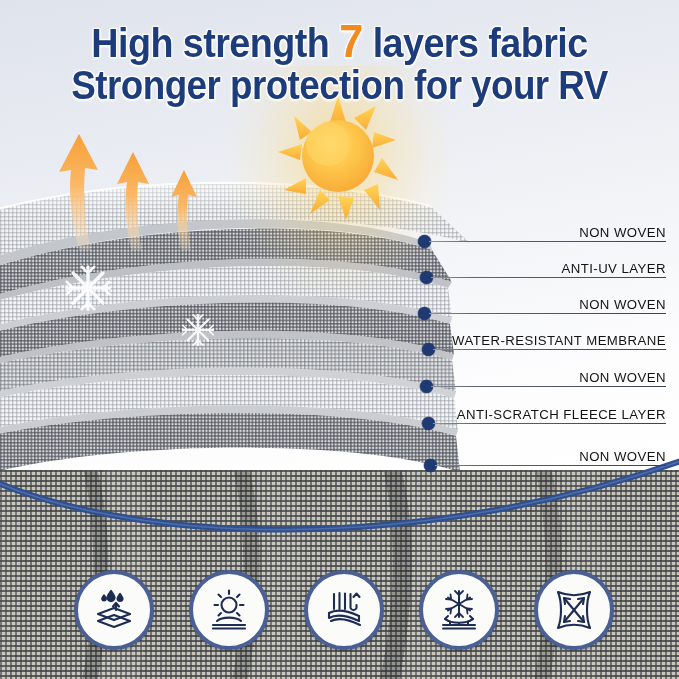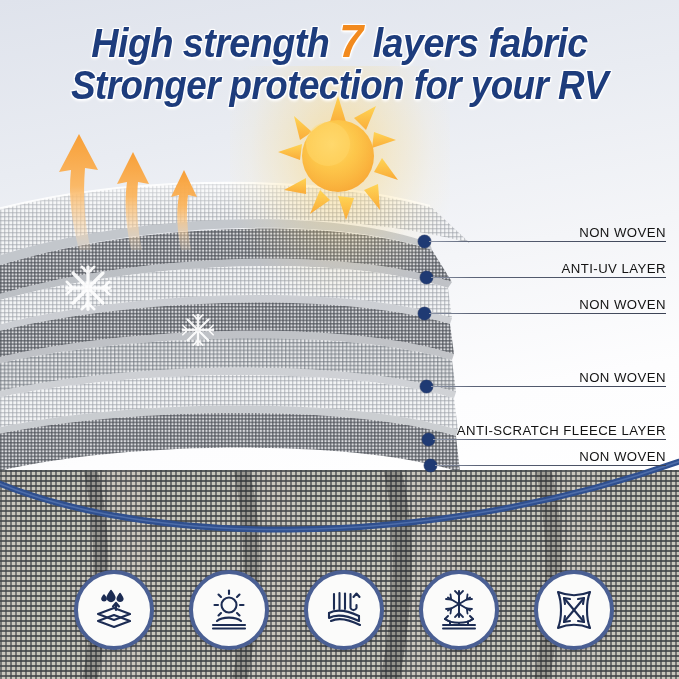--- a/index.html
+++ b/index.html
@@ -10,21 +10,21 @@
     background:#ffffff;
   }
   #poster{
     position:relative;width:679px;height:679px;overflow:hidden;
     background:linear-gradient(170deg,#dfe3ec 0%,#e9ecf2 22%,#f4f5f8 42%,#fdfdfe 60%,#ffffff 75%);
   }
 
   
   .headline{
     position:absolute;left:0;top:18px;width:679px;text-align:center;
-    z-index:40;line-height:0.99;font-style:italic;
+    z-index:40;line-height:0.99;
   }
   .hl-line{
     display:block;
     font-family:"Liberation Sans","DejaVu Sans",sans-serif;
     font-weight:bold;font-size:41px;letter-spacing:-0.6px;
     color:#1d3c7c;
     transform:scaleX(0.92);
     text-shadow:
       0 0 2px #fff, 0 0 4px #fff, 1px 1px 0 #fff, -1px 1px 0 #fff,
       1px -1px 0 #fff, -1px -1px 0 #fff, 0 2px 3px rgba(255,255,255,.9);
@@ -249,28 +249,33 @@
       <span class="co-line" style="width:235px;"></span>
       <span class="co-label">ANTI-UV LAYER</span>
     </div>
 
     <div class="callout" style="left:418px;top:298px;width:248px;">
       <span class="co-dot"></span>
       <span class="co-line" style="width:237px;"></span>
       <span class="co-label">NON WOVEN</span>
     </div>
 
+    <div class="callout" style="left:422px;top:334px;width:244px;">
+      <span class="co-dot"></span>
+      <span class="co-line" style="width:233px;"></span>
+      <span class="co-label">WATER-RESISTANT MEMBRANE</span>
+    </div>
 
     <div class="callout" style="left:420px;top:371px;width:246px;">
       <span class="co-dot"></span>
       <span class="co-line" style="width:235px;"></span>
       <span class="co-label">NON WOVEN</span>
     </div>
 
-    <div class="callout" style="left:422px;top:424px;width:244px;">
+    <div class="callout" style="left:422px;top:408px;width:244px;">
       <span class="co-dot"></span>
       <span class="co-line" style="width:233px;"></span>
       <span class="co-label">ANTI-SCRATCH FLEECE LAYER</span>
     </div>
 
     <div class="callout" style="left:424px;top:450px;width:242px;">
       <span class="co-dot"></span>
       <span class="co-line" style="width:231px;"></span>
       <span class="co-label">NON WOVEN</span>
     </div>

